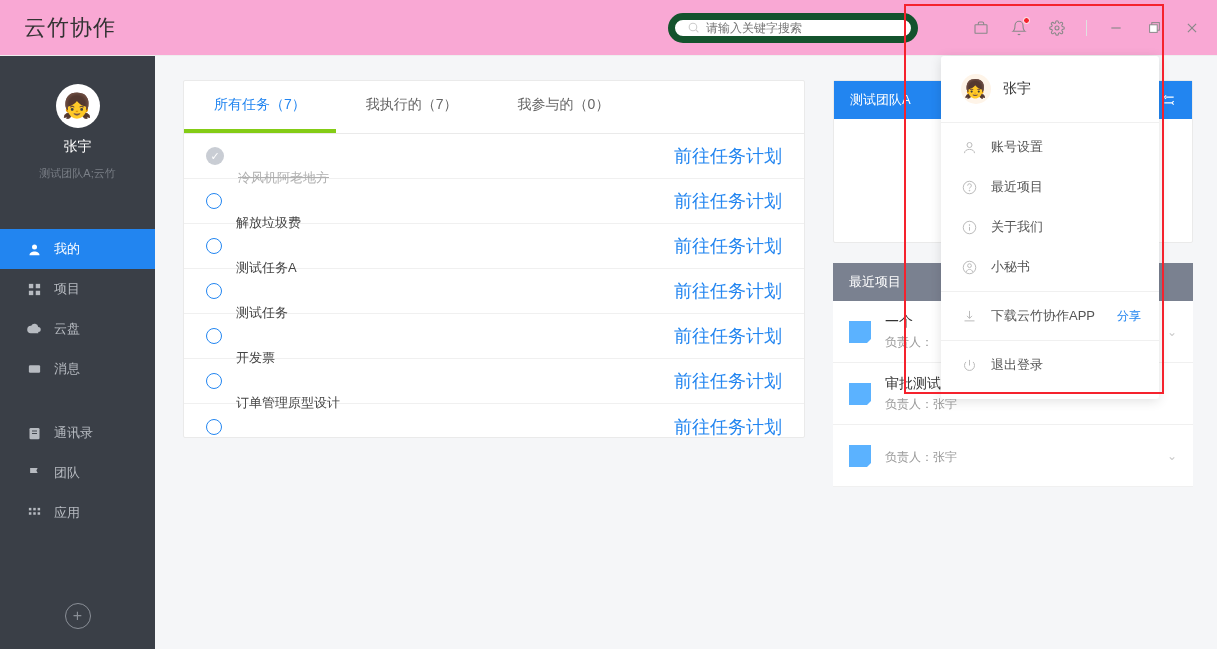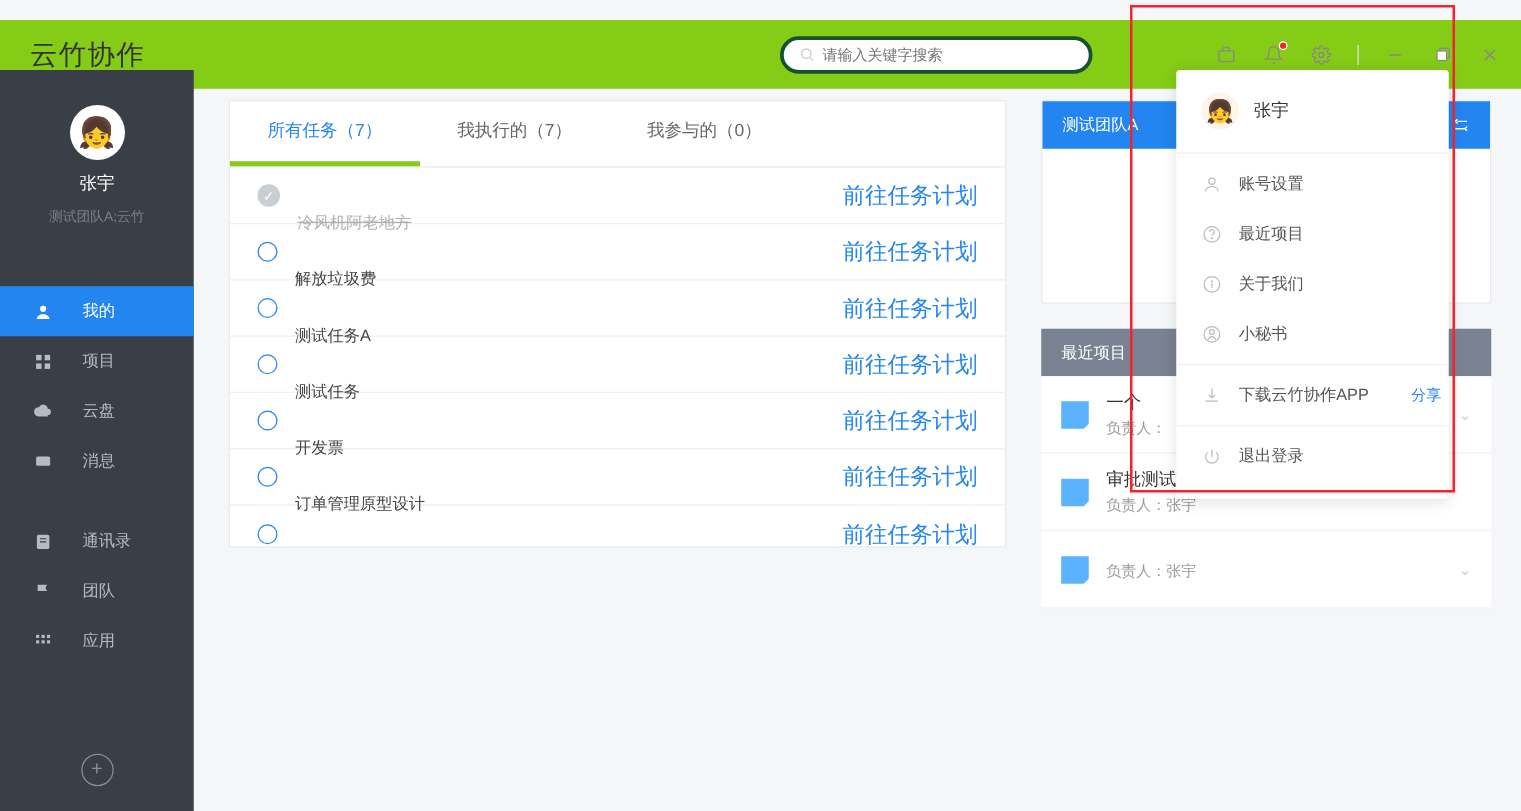--- a/index.html
+++ b/index.html
@@ -1,36 +1,36 @@
 <!DOCTYPE html>
 <html><head>
   <meta charset="utf-8">
   <style>
     * { margin: 0; padding: 0; box-sizing: border-box; font-family: "Microsoft YaHei", "PingFang SC", sans-serif; }
     body { width: 1217px; height: 649px; background: #f5f6f8; overflow: hidden; position: relative; }
 
     
-    .titlebar { height: 56px; background: #84cc16; display: flex; align-items: center; padding: 0 16px; border-bottom: 1px solid #eee; position: relative; margin-top: 16px; }
+    .titlebar { height: 56px; background: #f9a8d4; display: flex; align-items: center; padding: 0 16px; border-bottom: 1px solid #eee; position: relative; }
     .logo { font-size: 22px; color: #333; font-weight: 400; letter-spacing: 1px; margin-left: 8px; }
-    .search-wrap { position: absolute; left: 624px; width: 250px; height: 30px; border: 3px solid #14532d; border-radius: 15px; display: flex; align-items: center; padding: 0 12px; background: #fff; }
+    .search-wrap { position: absolute; left: 668px; width: 250px; height: 30px; border: 7px solid #14532d; border-radius: 15px; display: flex; align-items: center; padding: 0 12px; background: #fff; }
     .search-wrap input { border: none; outline: none; flex: 1; font-size: 12px; color: #999; background: transparent; }
     .search-icon { color: #ccc; margin-right: 6px; font-size: 13px; }
     .titlebar-right { position: absolute; right: 16px; display: flex; align-items: center; gap: 20px; }
     .tb-icon { color: #888; cursor: pointer; position: relative; display: flex; align-items: center; justify-content: center; width: 18px; height: 18px; }
     .tb-sep { width: 1px; height: 16px; background: #e0e0e0; }
     .red-dot { position: absolute; top: -2px; right: -2px; width: 7px; height: 7px; background: #f5222d; border-radius: 50%; border: 1px solid #fff; }
 
     
     .sidebar { width: 155px; height: calc(649px - 56px); background: #3a3f47; position: absolute; left: 0; top: 56px; color: #b7bbc1; }
     .avatar-block { display: flex; flex-direction: column; align-items: center; padding: 28px 0 18px; }
     .avatar { width: 44px; height: 44px; border-radius: 50%; background: #fff; display: flex; align-items: center; justify-content: center; font-size: 24px; }
     .avatar-name { color: #fff; font-size: 14px; margin-top: 10px; }
     .team-label { font-size: 11px; color: #7a7f87; margin-top: 10px; }
     .nav { margin-top: 30px; }
-    .nav-item { display: flex; align-items: center; height: 40px; padding-left: 26px; font-size: 13px; cursor: pointer; gap: 24px; }
+    .nav-item { display: flex; align-items: center; height: 40px; padding-left: 26px; font-size: 13px; cursor: pointer; gap: 12px; }
     .nav-item.active { background: #2285f0; color: #fff; }
     .nav-sep { height: 24px; }
     .nav-icon { width: 16px; height: 16px; display: flex; align-items: center; justify-content: center; }
     .plus-btn { position: absolute; bottom: 20px; left: 50%; transform: translateX(-50%); width: 26px; height: 26px; border: 1.5px solid #8a8f97; border-radius: 50%; color: #8a8f97; display: flex; align-items: center; justify-content: center; font-size: 16px; cursor: pointer; }
 
     
     .main { position: absolute; left: 155px; top: 56px; right: 0; bottom: 0; display: flex; padding: 24px 24px 0 28px; gap: 28px; }
 
     
     .task-panel { flex: 1; background: #fff; border: 1px solid #eaeaea; border-radius: 2px; height: 358px; display: flex; flex-direction: column; }
@@ -64,21 +64,21 @@
     .chev { color: #ccc; font-size: 12px; transform: translateX(0); }
 
     
     .dropdown { position: absolute; top: 56px; right: 58px; width: 218px; background: #fff; box-shadow: 0 2px 12px rgba(0,0,0,0.12); border-radius: 3px; z-index: 100; padding: 14px 0; }
     .dd-user { display: flex; align-items: center; gap: 12px; padding: 4px 20px 14px; }
     .dd-avatar { width: 30px; height: 30px; border-radius: 50%; background: #fef4e8; display: flex; align-items: center; justify-content: center; font-size: 18px; }
     .dd-name { font-size: 14px; color: #333; }
     .dd-sep { height: 1px; background: #f0f0f0; margin: 4px 0; }
     .dd-item { display: flex; align-items: center; padding: 11px 20px; gap: 14px; font-size: 13px; color: #555; cursor: pointer; position: relative; }
     .dd-icon { width: 16px; height: 16px; color: #bbb; display: flex; align-items: center; justify-content: center; }
-    .dd-share { position: absolute; right: 6px; color: #2285f0; font-size: 12px; }
+    .dd-share { position: absolute; right: 18px; color: #2285f0; font-size: 12px; }
 
     
     .redbox { position: absolute; top: 4px; left: 904px; width: 260px; height: 390px; border: 2px solid #f5222d; pointer-events: none; z-index: 200; }
 
     svg { display: block; }
   </style>
 </head>
 <body>
 
 <div class="titlebar">

